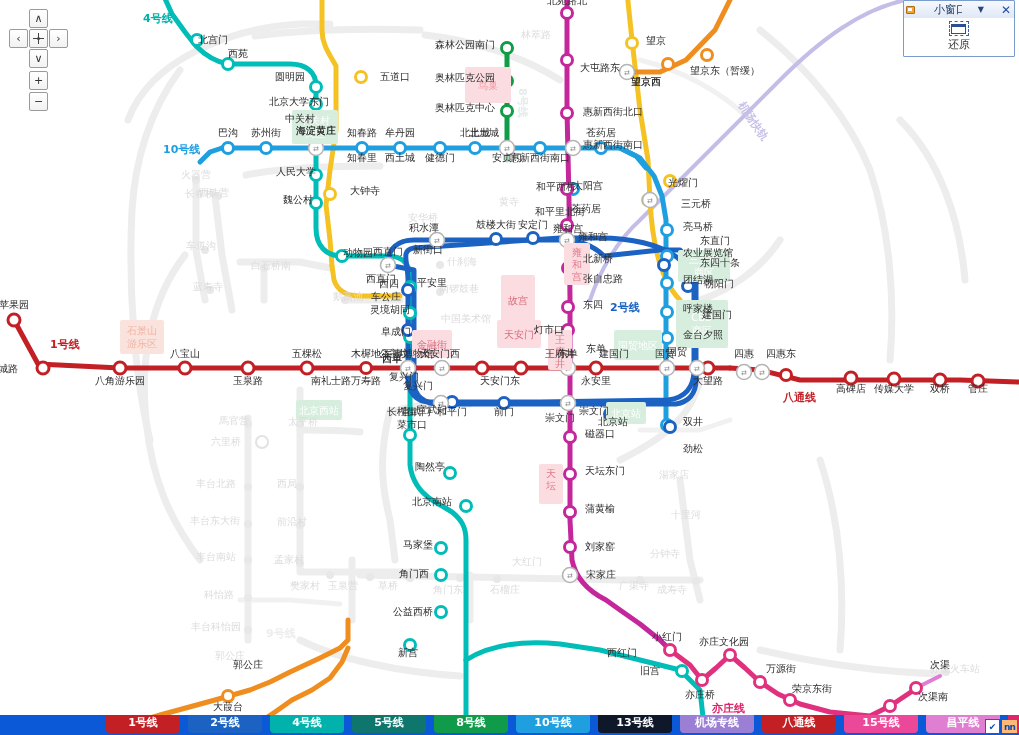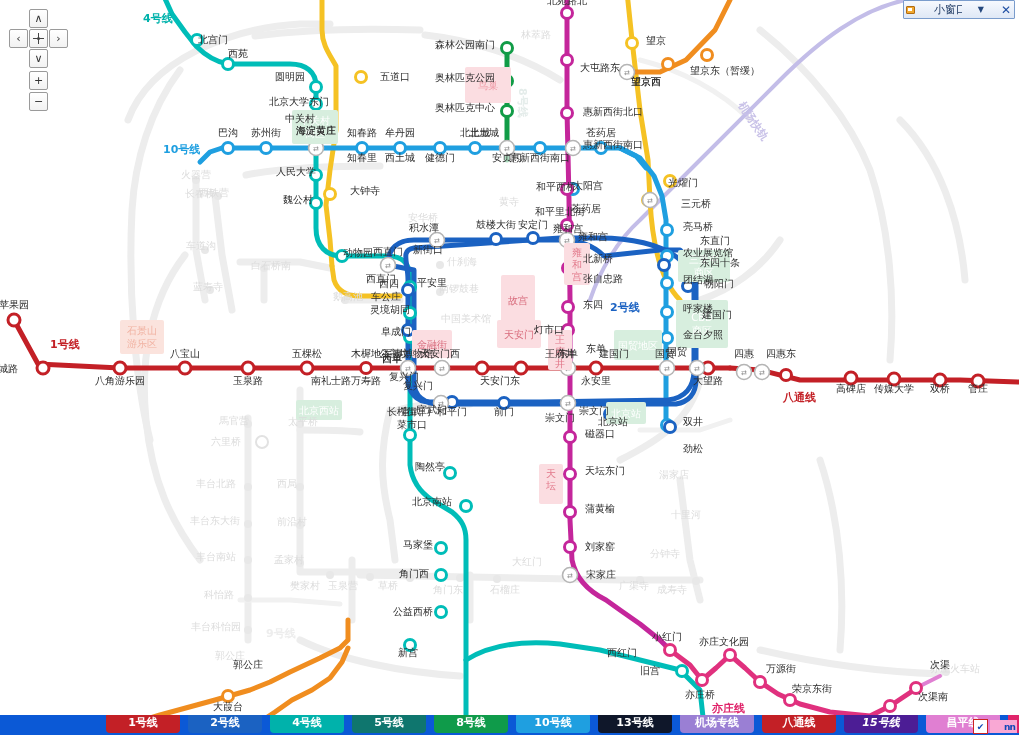--- a/index.html
+++ b/index.html
@@ -93,22 +93,22 @@
     box-sizing:border-box;
     color:#fff;font-size:11px;font-weight:bold;
     white-space:nowrap;cursor:pointer;
     letter-spacing:0px;
   }
   #legend-right-icons{
     position:absolute;right:2px;bottom:1px;display:flex;gap:2px;align-items:center;
   }
   .licon{width:13px;height:13px;border:1px solid #cc2222;background:#fff;font-size:9px;color:#1048b8;
          display:flex;align-items:center;justify-content:center;}
-  .licon2{width:15px;height:13px;background:#f9a8d4;color:#1048b8;font-size:9px;font-weight:bold;
-          display:flex;align-items:center;justify-content:center;letter-spacing:-1px;padding-left:12px;}
+  .licon2{width:15px;height:13px;background:#fdba74;color:#1048b8;font-size:9px;font-weight:bold;
+          display:flex;align-items:center;justify-content:center;letter-spacing:-1px;}
 
   
   .stn{font-size:10px;fill:#2b2b2b;font-family:"DejaVu Sans",sans-serif;}
   .dim{font-size:10px;fill:#dcdcdc;font-family:"DejaVu Sans",sans-serif;}
   .linelbl{font-size:11px;font-weight:bold;font-family:"DejaVu Sans",sans-serif;}
 </style>
 </head>
 <body>
 
 <div id="stage">
@@ -689,34 +689,41 @@
   <div id="playerpop">
     <div id="playerbar">
       <span class="vidicon">
         <span class="body"></span>
           <span class="lens"></span>
       </span>
       <span class="ptitle">小窗口播放</span>
       <span class="pcaret">▼</span>
       <span class="pclose">✕</span>
     </div>
+    <div id="restorebox">
+      <div class="dashbox">
+        <span class="inner"></span>
+          <span class="tbar"></span>
+      </div>
+      <div id="restorelabel">还原</div>
+    </div>
   </div>
 
   <div id="legendstrip">
     <div id="legendrow">
         <div class="legpill" style="background: rgb(195, 32, 38);">1号线</div>
         <div class="legpill" style="background: rgb(27, 98, 194);">2号线</div>
         <div class="legpill" style="background: rgb(0, 178, 171);">4号线</div>
         <div class="legpill" style="background: #0f766e;">5号线</div>
         <div class="legpill" style="background: rgb(15, 155, 74);">8号线</div>
         <div class="legpill" style="background: rgb(31, 159, 224);">10号线</div>
         <div class="legpill" style="background: #0f172a;">13号线</div>
         <div class="legpill" style="background: rgb(154, 127, 212);">机场专线</div>
         <div class="legpill" style="background: rgb(195, 32, 38);">八通线</div>
-        <div class="legpill" style="background: #4c1d95; font-style: italic;">15号线</div>
+        <div class="legpill" style="background: #ec4899;">15号线</div>
         <div class="legpill" style="background: rgb(224, 127, 210);">昌平线</div>
         <div class="legpill" style="background: rgb(224, 37, 107);">亦庄线</div>
       </div>
     <div id="legend-right-icons">
       <div class="licon">✔</div>
       <div class="licon2">nn</div>
     </div>
   </div>
 
 </div>

